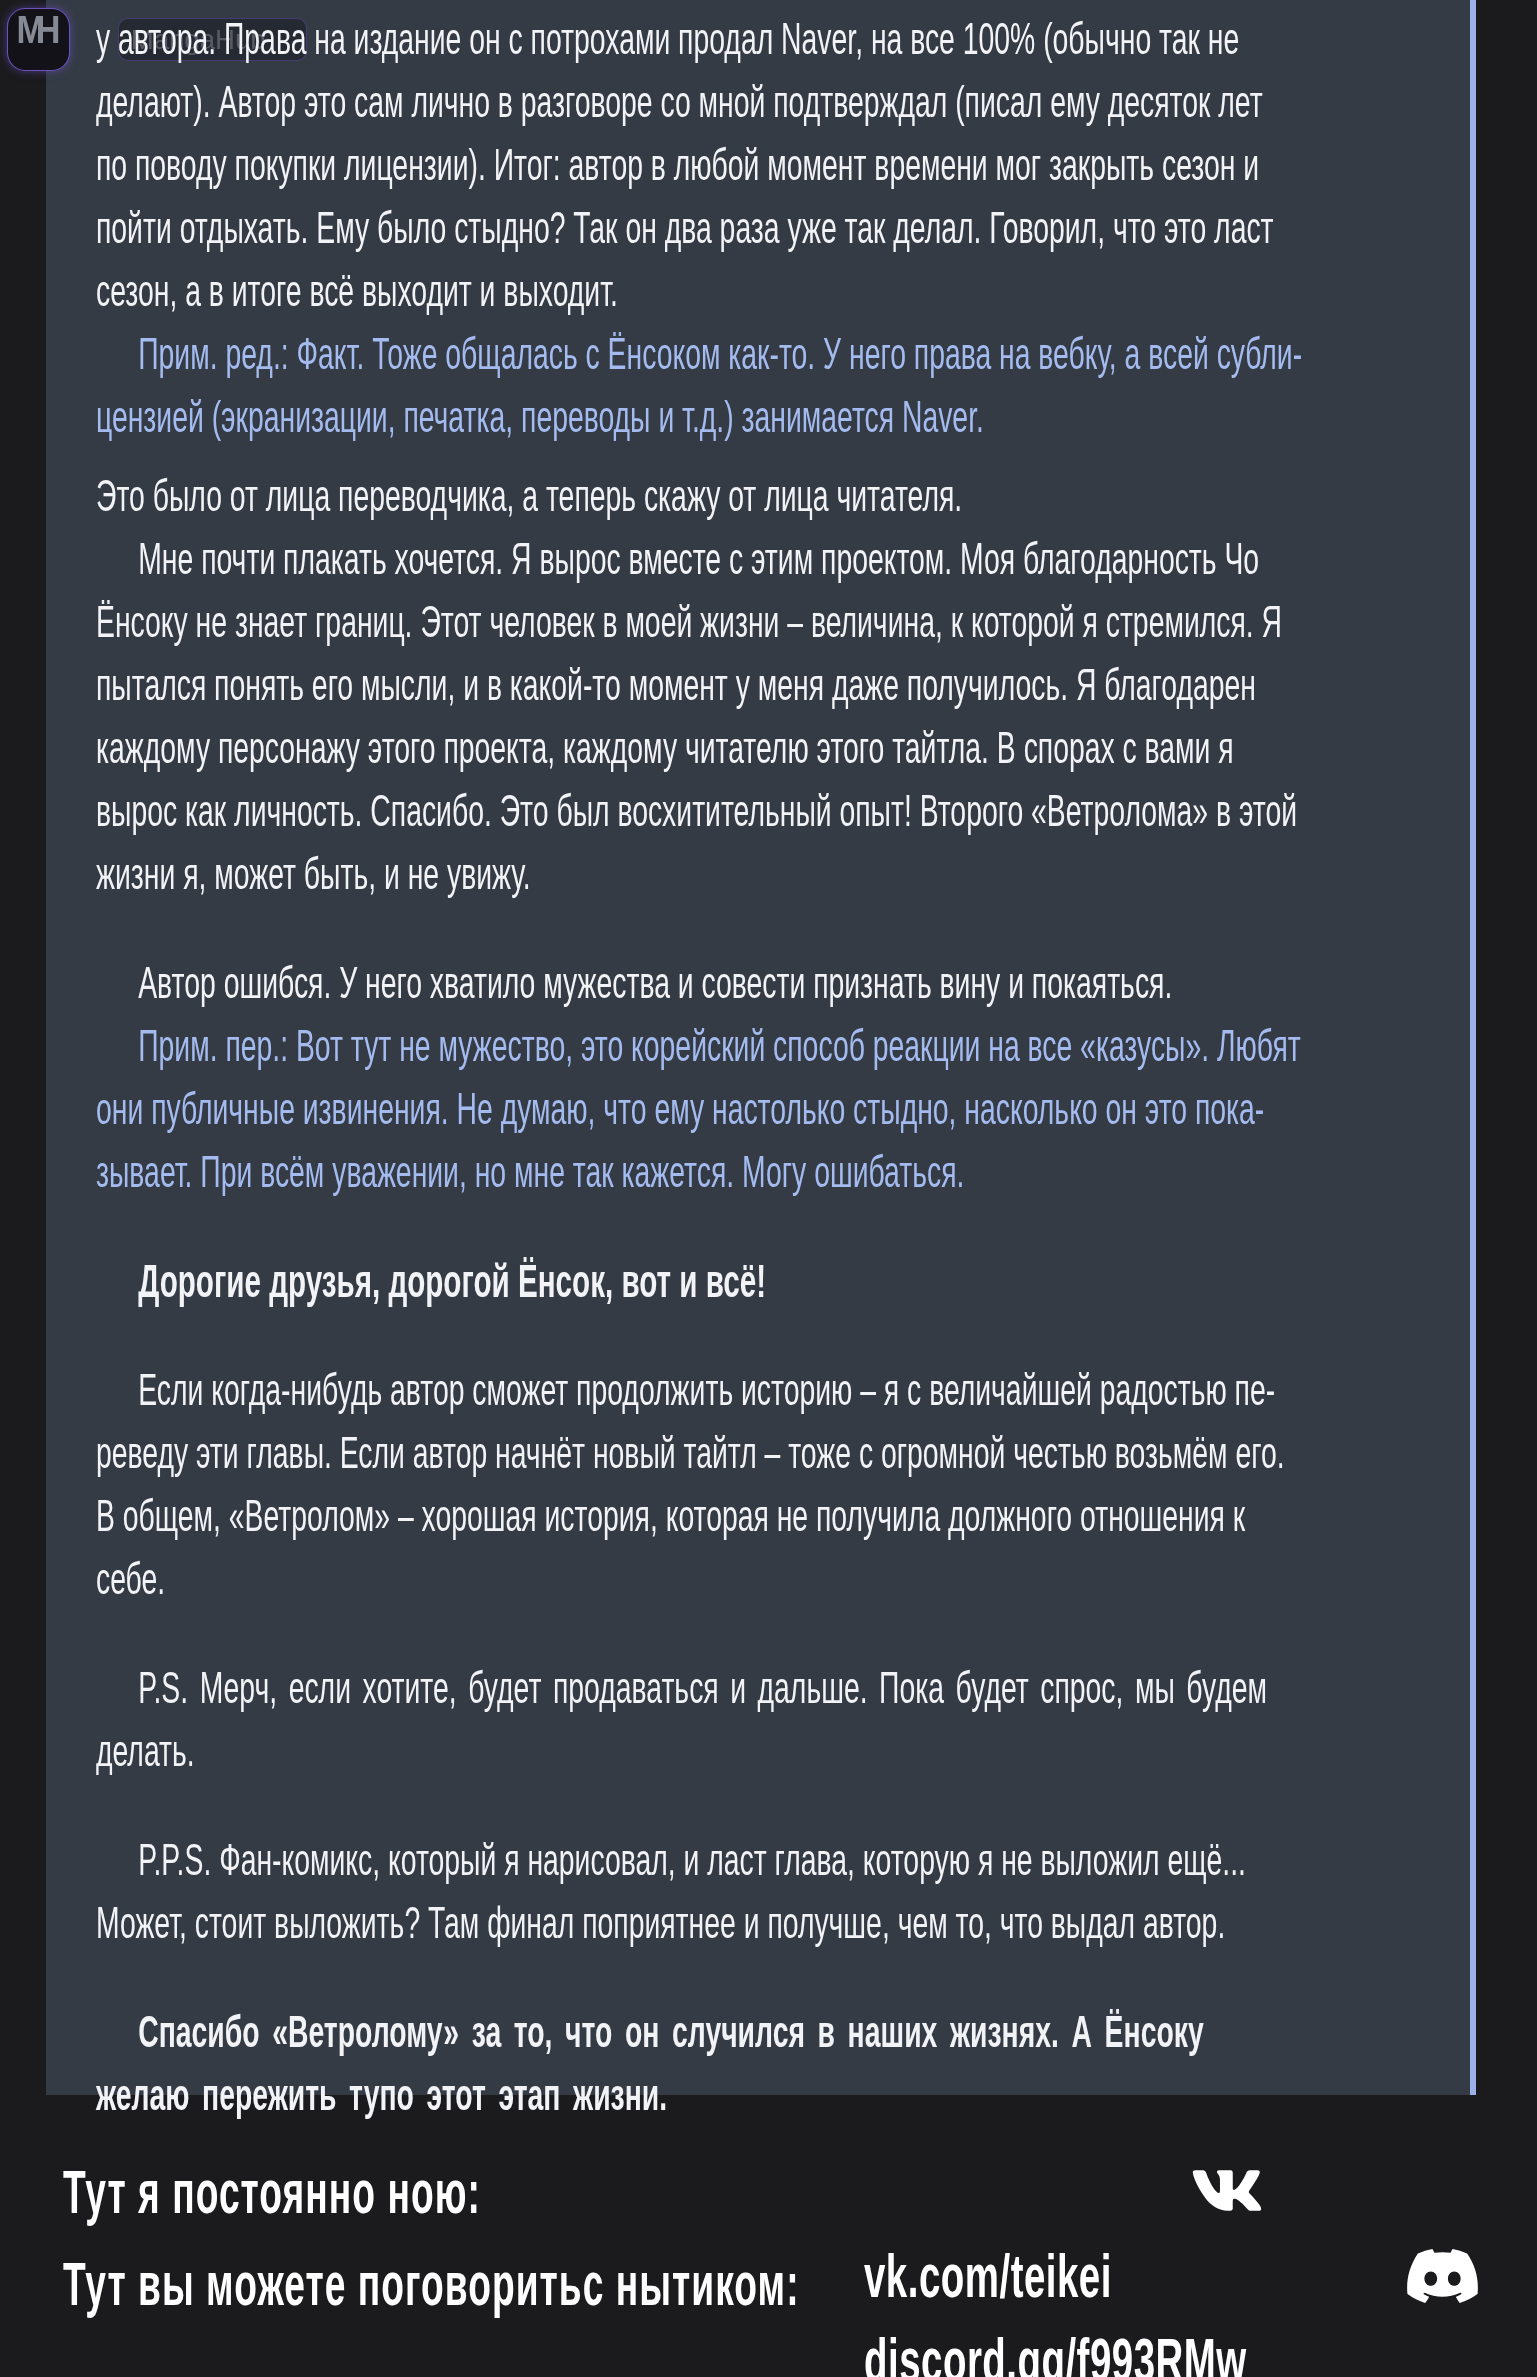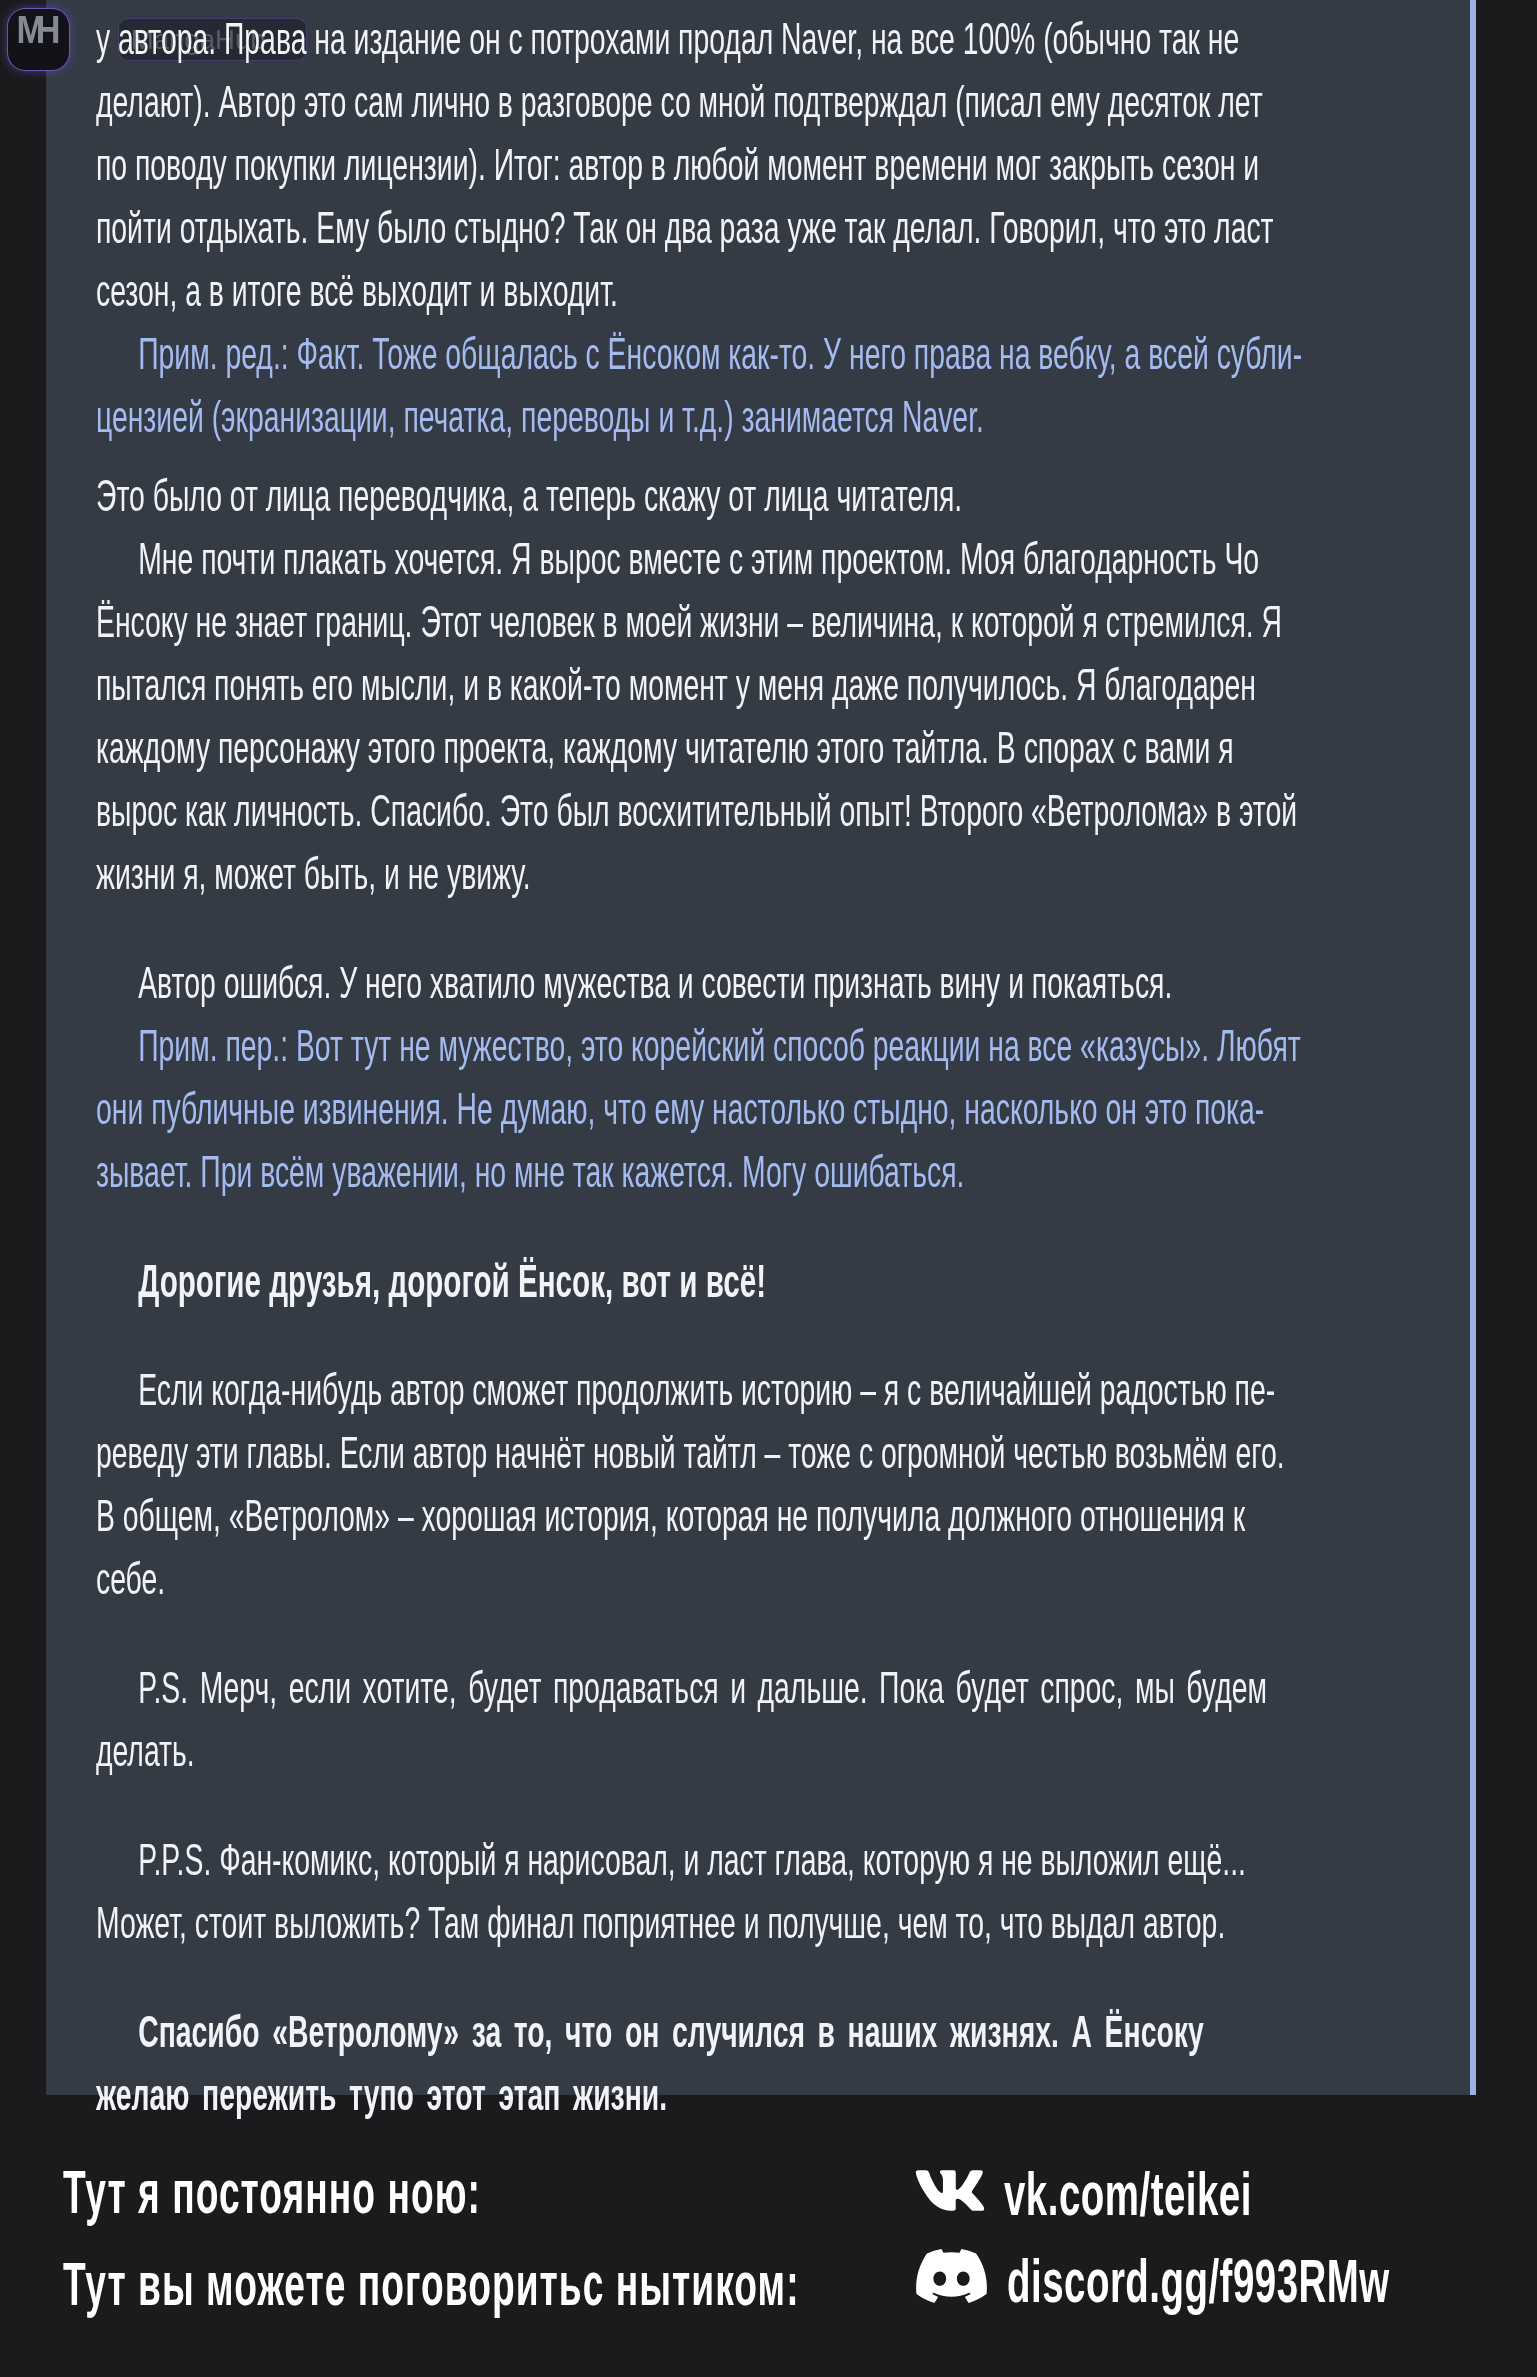--- a/index.html
+++ b/index.html
@@ -110,25 +110,26 @@
     line-height: 67px;
     letter-spacing: 1.7px;
     white-space: nowrap;
     transform: scaleX(0.60);
     transform-origin: 0 50%;
   }
   .f-label.row1 { top: 2158px; }
   .f-label.row2 { top: 2250px; }
   .f-group {
     position: absolute;
-    left: 913px;
+    left: 864px;
     height: 67px;
     display: flex;
-    align-items: flex-start;
+    align-items: flex-end;
     gap: 16.7px;
+    flex-direction: column;
   }
   .f-group.row1 { top: 2158px; }
   .f-group.row2 { top: 2245px; }
   .f-icon { flex: 0 0 auto; display: block; }
   .f-icon svg { display: block; fill: #ffffff; }
   .f-link {
     color: #ffffff;
     font-weight: bold;
     font-size: 62px;
     letter-spacing: 0.8px;

